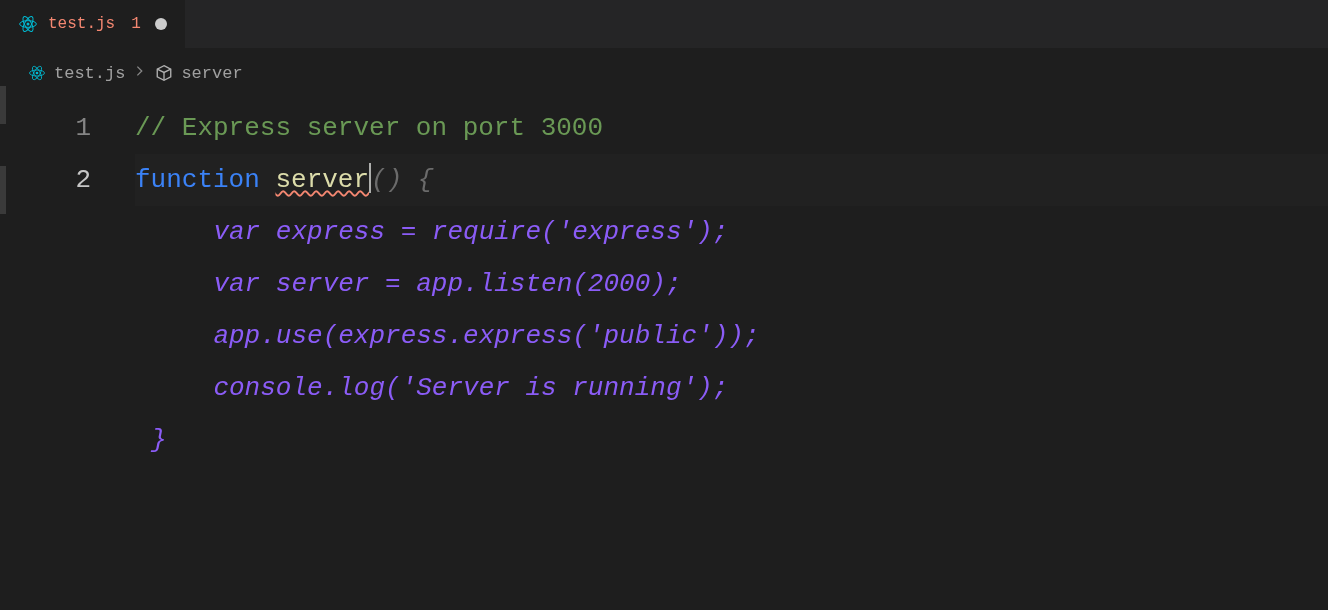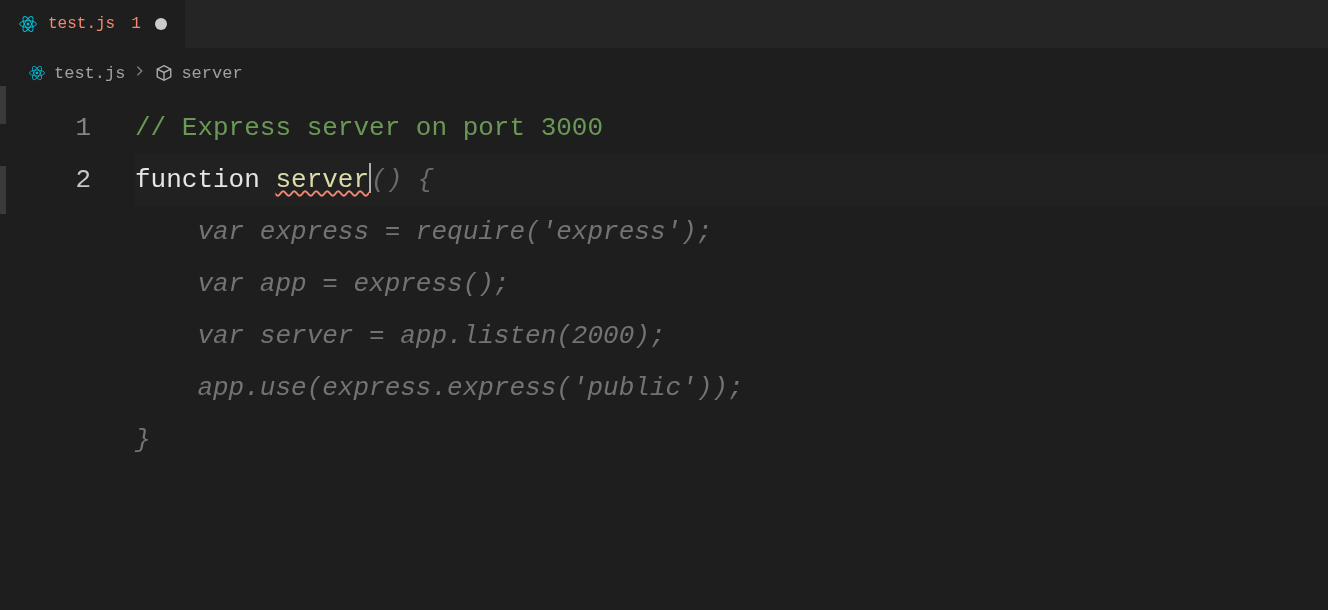--- a/index.html
+++ b/index.html
@@ -113,39 +113,40 @@
       flex: 1;
       white-space: pre;
     }
     .line.current .code {
       background: #2a2a2a40;
     }
     .comment {
       color: #6a9955;
     }
     .keyword {
-      color: #e5e5e5;
+      color: #3b82f6;
     }
     .funcname {
       color: #dcdcaa;
       position: relative;
     }
     .squiggle {
       text-decoration-line: underline;
       text-decoration-style: wavy;
       text-decoration-color: #f48771;
       text-decoration-thickness: 1.5px;
       text-underline-offset: 3px;
     }
     .punct {
       color: #d4d4d4;
     }
     .ghost {
-      color: #737373;
+      color: #8b5cf6;
       font-style: italic;
+      margin-left: 16px;
     }
     .ghost-punct {
       color: #6b6b6b;
       font-style: italic;
     }
     .cursor {
       display: inline-block;
       width: 2px;
       height: 30px;
       background: #aeafad;
@@ -229,27 +230,27 @@
   <div class="line current">
     <div class="gutter current">2</div>
     <div class="code"><span class="keyword">function</span><span class="punct"> </span><span class="funcname squiggle">server</span><span class="cursor"></span><span class="ghost-punct">() {</span></div>
   </div>
   <div class="line">
     <div class="gutter"></div>
     <div class="code"><span class="ghost">    var express = require('express');</span></div>
   </div>
   <div class="line">
     <div class="gutter"></div>
-    <div class="code"><span class="ghost">    var app = express();</span></div>
-  </div>
-  <div class="line">
-    <div class="gutter"></div>
     <div class="code"><span class="ghost">    var server = app.listen(2000);</span></div>
   </div>
   <div class="line">
     <div class="gutter"></div>
     <div class="code"><span class="ghost">    app.use(express.express('public'));</span></div>
   </div>
   <div class="line">
     <div class="gutter"></div>
+    <div class="code"><span class="ghost">    console.log('Server is running');</span></div>
+  </div>
+  <div class="line">
+    <div class="gutter"></div>
     <div class="code"><span class="ghost">}</span></div>
   </div>
 </div>
 
 </body></html>

